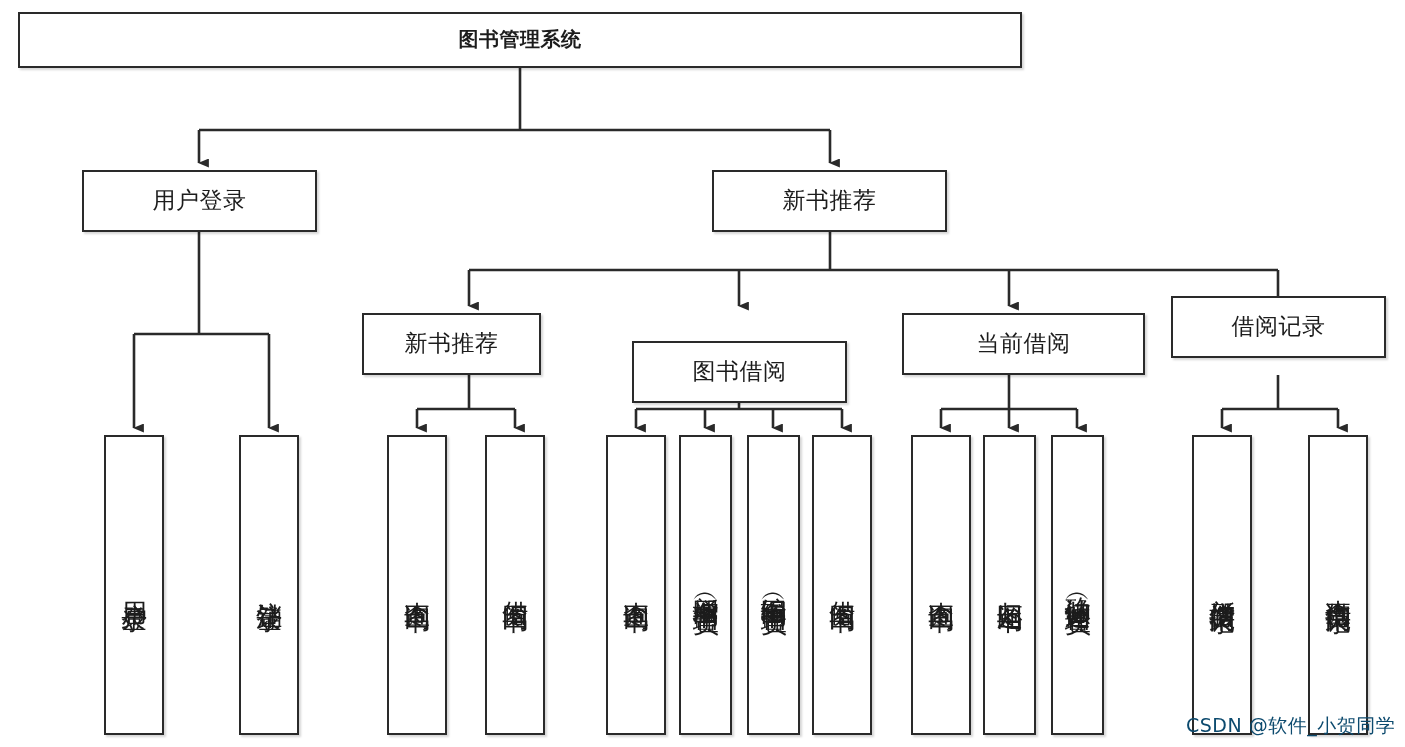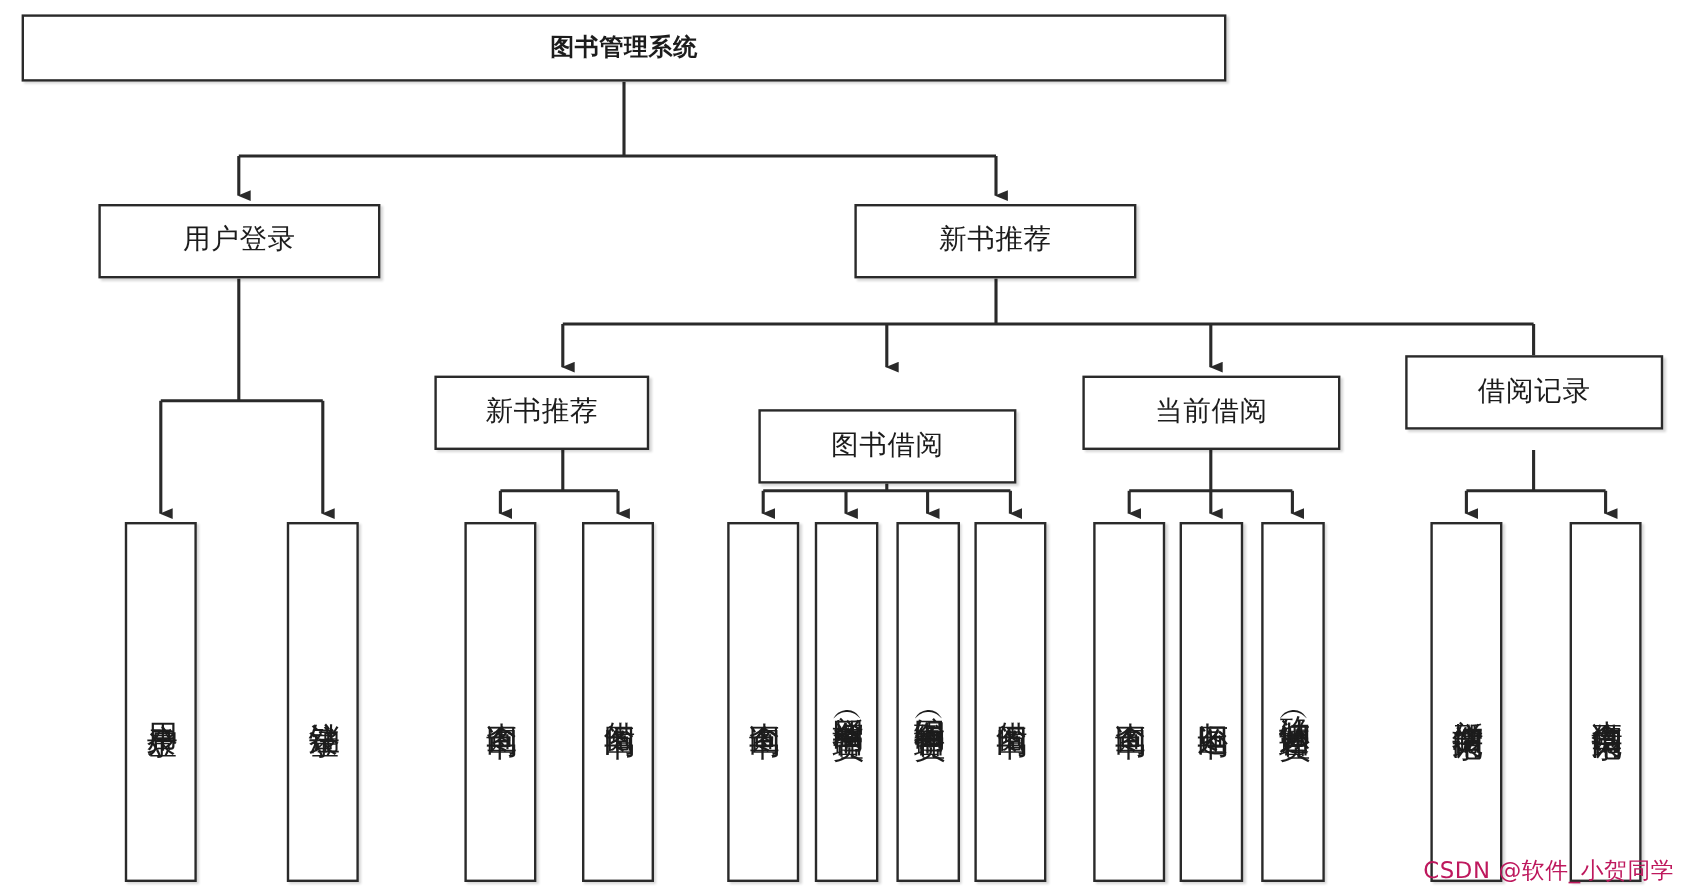--- a/index.html
+++ b/index.html
@@ -59,21 +59,21 @@
     line-height: 1.06;
     letter-spacing: 2px;
     white-space: nowrap;
     max-height: 280px;
   }
   #watermark {
     position: absolute;
     left: 1186px;
     top: 713px;
     font-size: 19px;
-    color: #be185d;
+    color: #0c4a6e;
     letter-spacing: 0.5px;
     white-space: nowrap;
     z-index: 5;
     font-family: "DejaVu Sans", "Liberation Sans", sans-serif;
   }
 </style>
 </head>
 <body>
 
 <div id="canvas">
@@ -138,21 +138,21 @@
   <div class="node" style="left:712px; top:170px; width:235px; height:62px;">
     <span class="label">新书推荐</span>
   </div>
 
   <div class="node" style="left:362px; top:313px; width:179px; height:62px;">
     <span class="label">新书推荐</span>
   </div>
   <div class="node" style="left:632px; top:313px; width:215px; height:62px;margin-top:28px;">
     <span class="label">图书借阅</span>
   </div>
-  <div class="node" style="left:902px; top:313px; width:215px; height:62px;align-items:center;">
+  <div class="node" style="left:902px; top:313px; width:243px; height:62px;align-items:center;">
     <span class="label">当前借阅</span>
   </div>
   <div class="node" style="left:1171px; top:296px; width:215px; height:62px;">
     <span class="label">借阅记录</span>
   </div>
 
   <div class="node vertical" style="left:104px; top:435px; width:60px; height:300px;">
     <span class="label">用户登录</span>
   </div>
   <div class="node vertical" style="left:239px; top:435px; width:60px; height:300px;">

